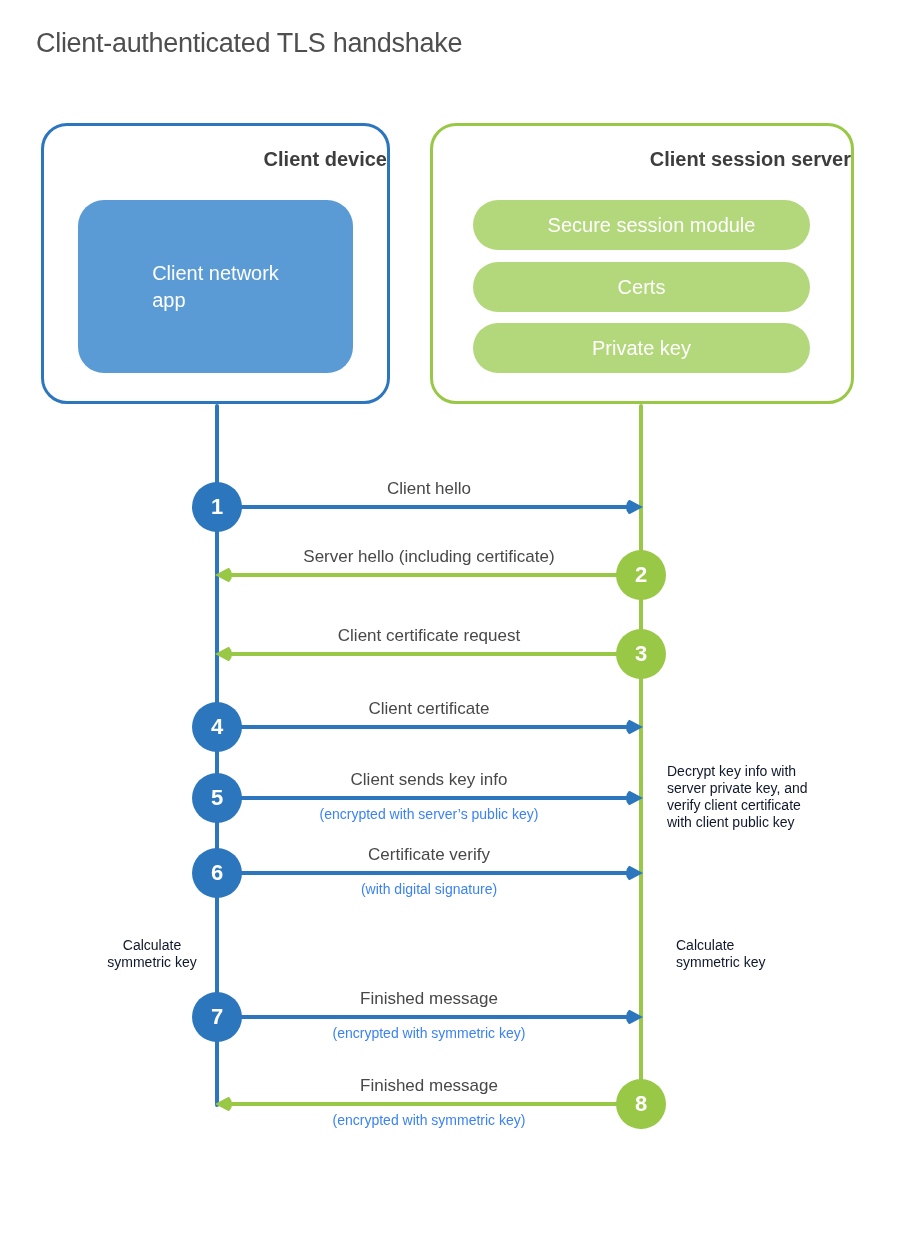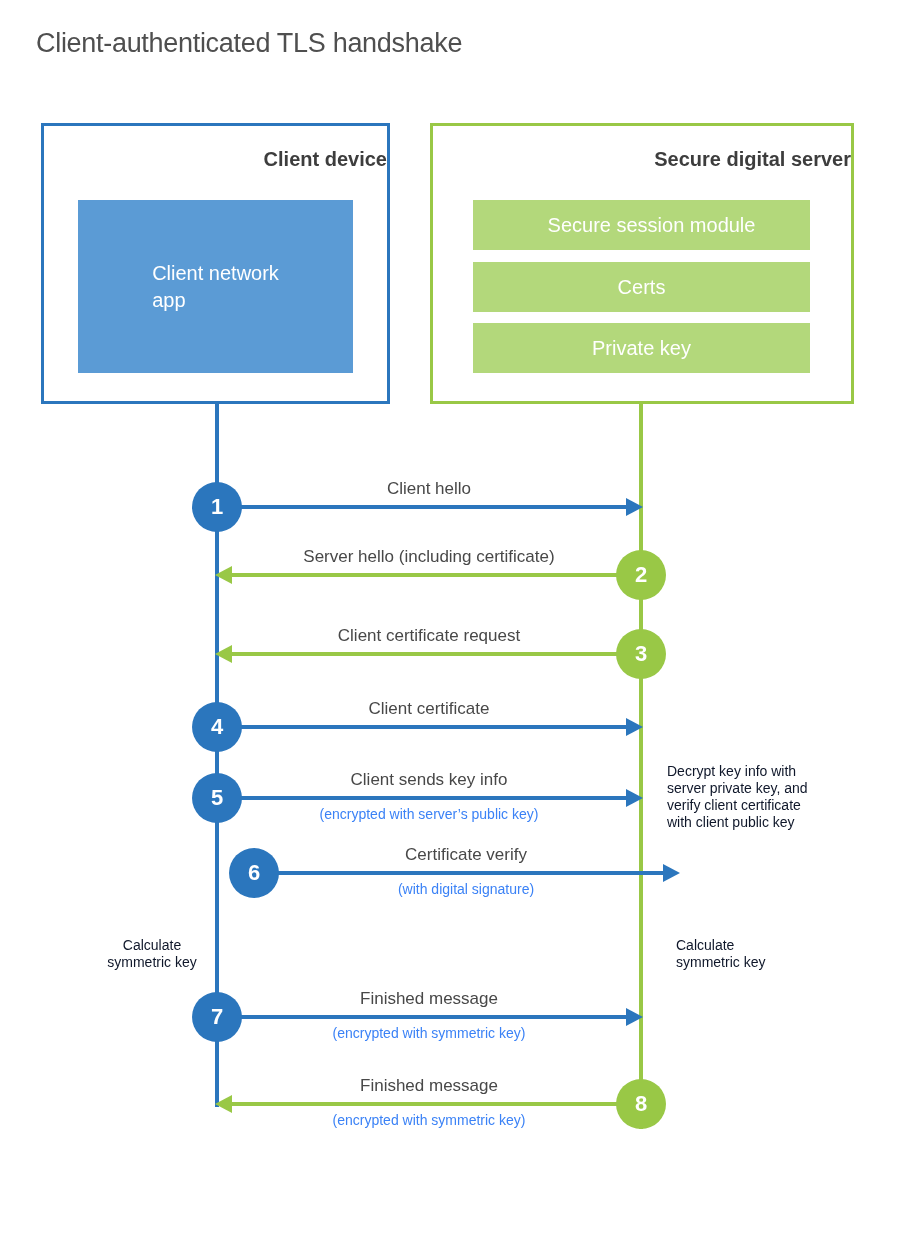--- a/index.html
+++ b/index.html
@@ -1,21 +1,21 @@
 <!DOCTYPE html>
 <html style="--blue: #2b76bd; --blue_light: #5b9bd5; --green: #99c846; --green_light: #b3d87b;"><head>
 <meta charset="utf-8">
 <style>
   :root{
     --blue:#2b76bd;
     --blue_light:#5b9bd5;
     --green:#99c846;
     --green_light:#b3d87b;
   }
-  *{margin:0;padding:0;box-sizing:border-box;}
+  *{margin:0;padding:0;box-sizing:border-box;border-radius:26px;}
   body{background:#fff;font-family:"Liberation Sans",sans-serif;}
   .canvas{position:relative;width:900px;height:1256px;background:#fff;overflow:hidden;}
 
   .page-title{position:absolute;left:36px;top:28px;font-size:27px;font-weight:300;
     color:#4f4f4f;letter-spacing:-0.3px;}
 
   
   .actor-box{position:absolute;top:123px;height:281px;border:3px solid;background:#fff;}
   .client-box{left:41px;width:349px;border-color:var(--blue);}
   .server-box{left:430px;width:424px;border-color:var(--green);}
@@ -29,21 +29,21 @@
   .bar-1{top:74px;padding-left:20px;} .bar-2{top:136px;} .bar-3{top:197px;}
 
   
   .lifeline{position:absolute;width:4px;}
   .lifeline.blue{left:215px;top:404px;height:703px;background:var(--blue);}
   .lifeline.green{left:639px;top:404px;height:725px;background:var(--green);}
 
   
   .msg{position:absolute;left:217px;width:424px;height:50px;}
   .m1{top:482px;} .m2{top:550px;} .m3{top:629px;} .m4{top:702px;}
-  .m5{top:773px;} .m6{top:848px;margin-left:37px;} .m7{top:992px;} .m8{top:1079px;}
+  .m5{top:773px;} .m6{top:848px;} .m7{top:992px;} .m8{top:1079px;}
   .msg .line{position:absolute;top:23px;height:4px;}
   .msg.arr-right .line{left:0;right:13px;}
   .msg.arr-left  .line{left:13px;right:0;}
   .msg.blue .line{background:var(--blue);}
   .msg.green .line{background:var(--green);}
   .head{position:absolute;top:16px;width:0;height:0;
     border-top:9px solid transparent;border-bottom:9px solid transparent;}
   .msg.arr-right .head{right:-2px;border-left:17px solid;}
   .msg.arr-left  .head{left:-2px;border-right:17px solid;}
   .msg.blue.arr-right .head{border-left-color:var(--blue);}
@@ -73,21 +73,21 @@
 
   <div class="page-title">Client-authenticated TLS handshake</div>
 
   <div class="actor-box client-box">
     <div class="actor-title">Client device</div>
     <div class="client-app">Client network
 app</div>
   </div>
 
   <div class="actor-box server-box">
-    <div class="actor-title">Secure digital server</div>
+    <div class="actor-title">Client session server</div>
     <div class="server-bar bar-1">Secure session module</div>
     <div class="server-bar bar-2">Certs</div>
     <div class="server-bar bar-3">Private key</div>
   </div>
 
   <div class="lifeline blue"></div>
   <div class="lifeline green"></div>
 
   <div class="msg m1 blue arr-right from-client">
     <div class="label">Client hello</div>

